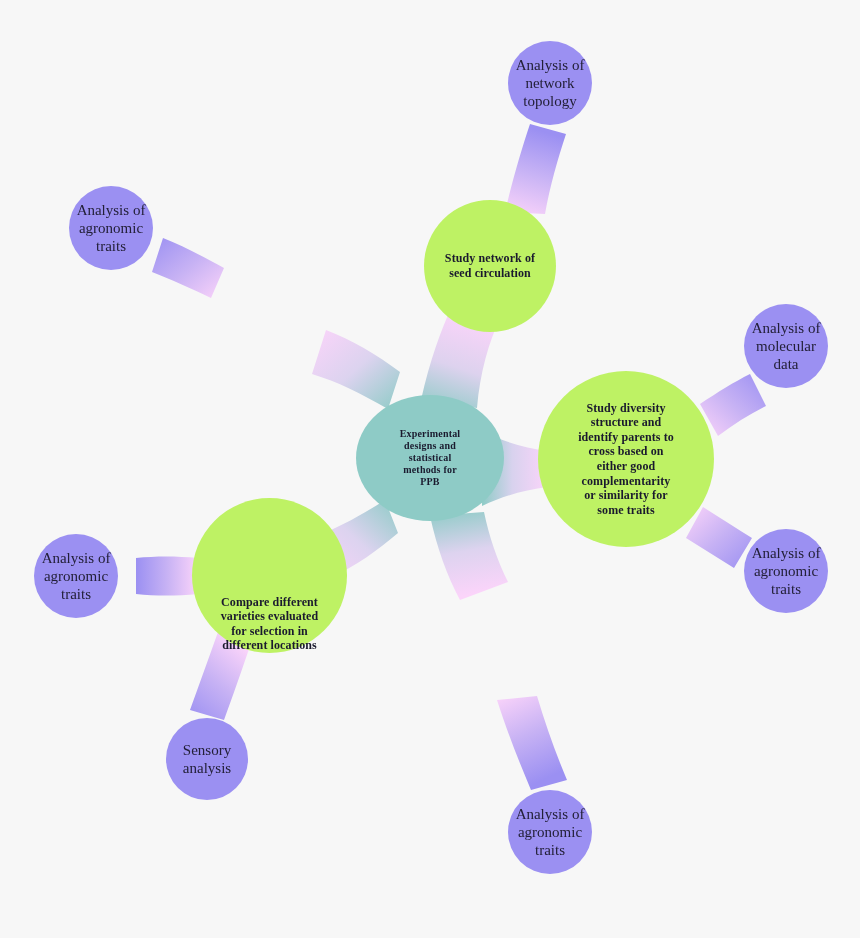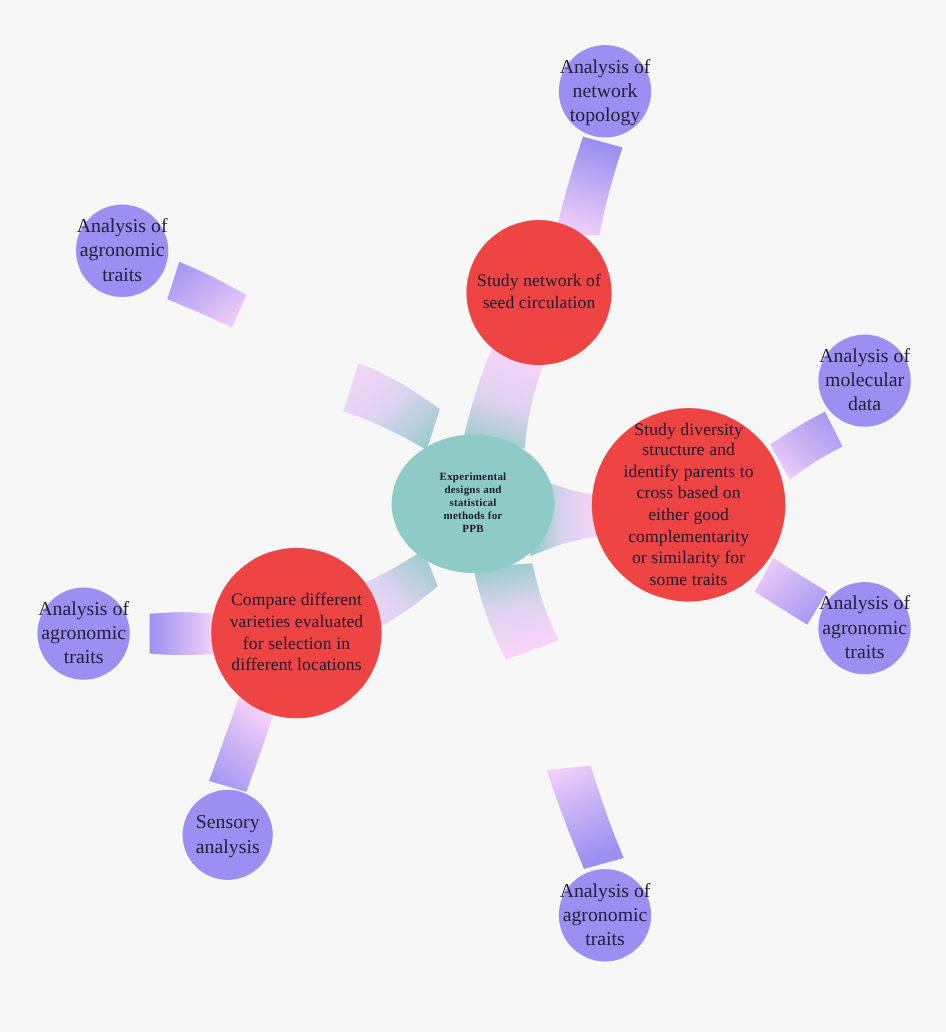--- a/index.html
+++ b/index.html
@@ -39,29 +39,29 @@
     white-space: pre-line;
     line-height: 1.22;
   }
   .node-center {
     background: #8ecbc6;
     font-weight: bold;
     font-size: 10px;
     letter-spacing: .2px;
   }
   .node-branch {
-    background: #ef4444;
-    font-weight: normal;
-    font-size: 16px;
+    background: #bef264;
+    font-weight: bold;
+    font-size: 12px;
     letter-spacing: .1px;
   }
   .node-leaf {
     background: #9b90f2;
     font-weight: normal;
-    font-size: 18px;
+    font-size: 15px;
     color: #232038;
   }
 </style>
 </head>
 <body>
 
 <div id="canvas">
 
   <svg id="links" viewBox="0 0 860 938">
     <defs>
@@ -184,21 +184,21 @@
 methods for
 PPB</span>
   </div>
 
   <div class="node node-branch" style="left:424px; top:200px; width:132px; height:132px;">
     <span class="label">Study network of
 seed circulation</span>
   </div>
 
 
-  <div class="node node-branch" style="left:192px; top:498px; width:155px; height:155px;">
+  <div class="node node-branch" style="left:192px; top:498px; width:155px; height:155px;align-items:flex-end;">
     <span class="label">Compare different
 varieties evaluated
 for selection in
 different locations</span>
   </div>
 
 
   <div class="node node-branch" style="left:538px; top:371px; width:176px; height:176px;">
     <span class="label">Study diversity
 structure and

